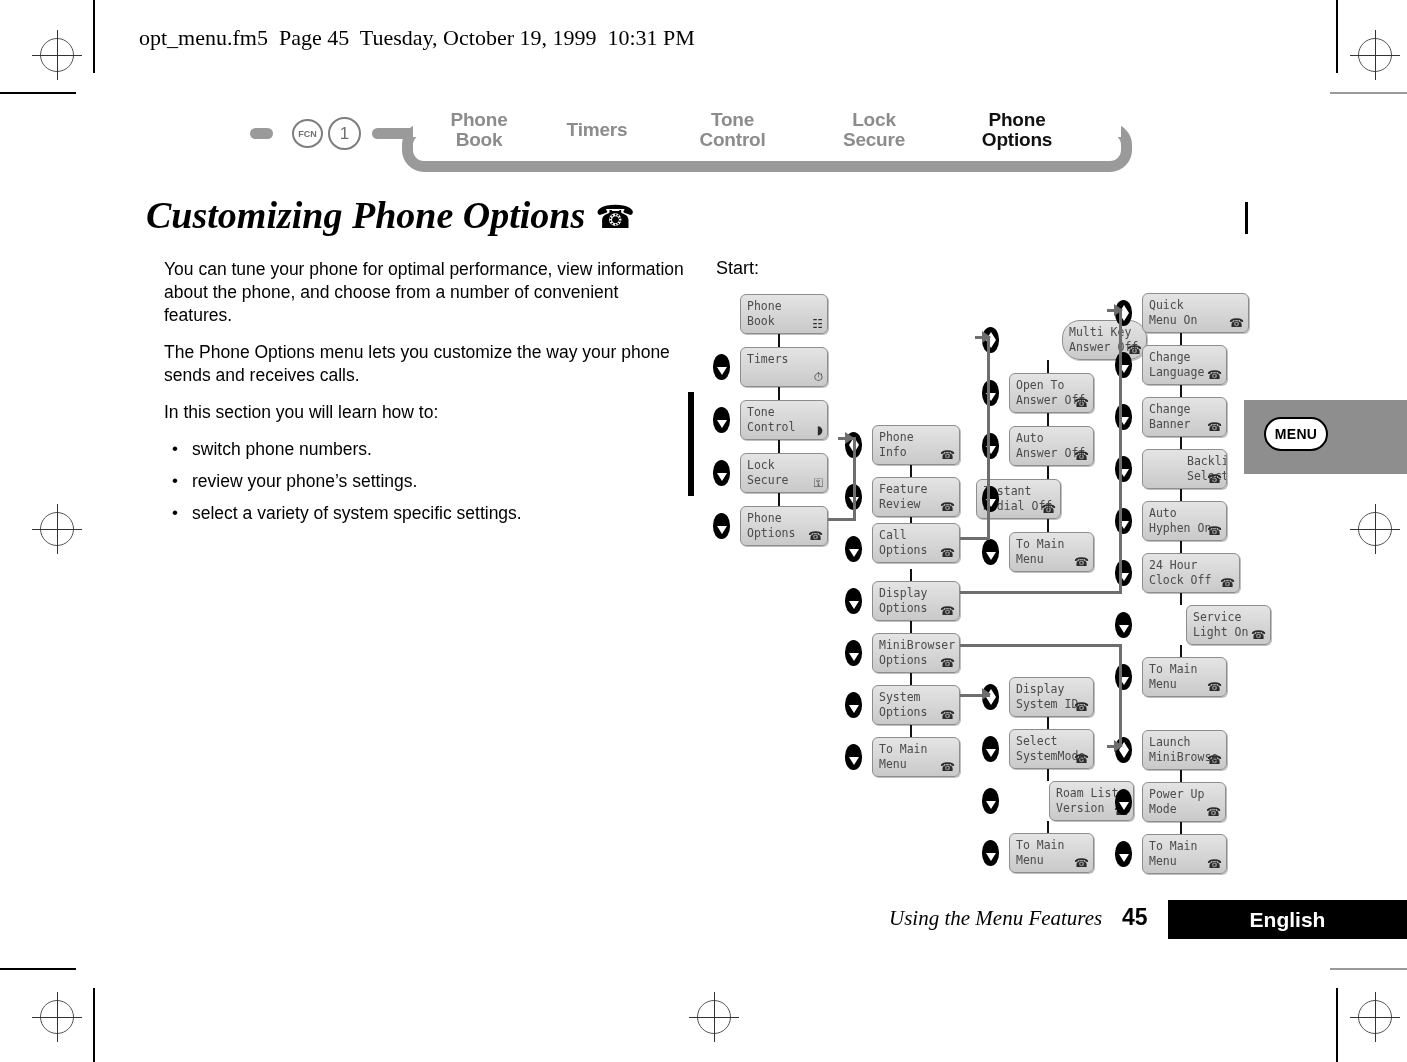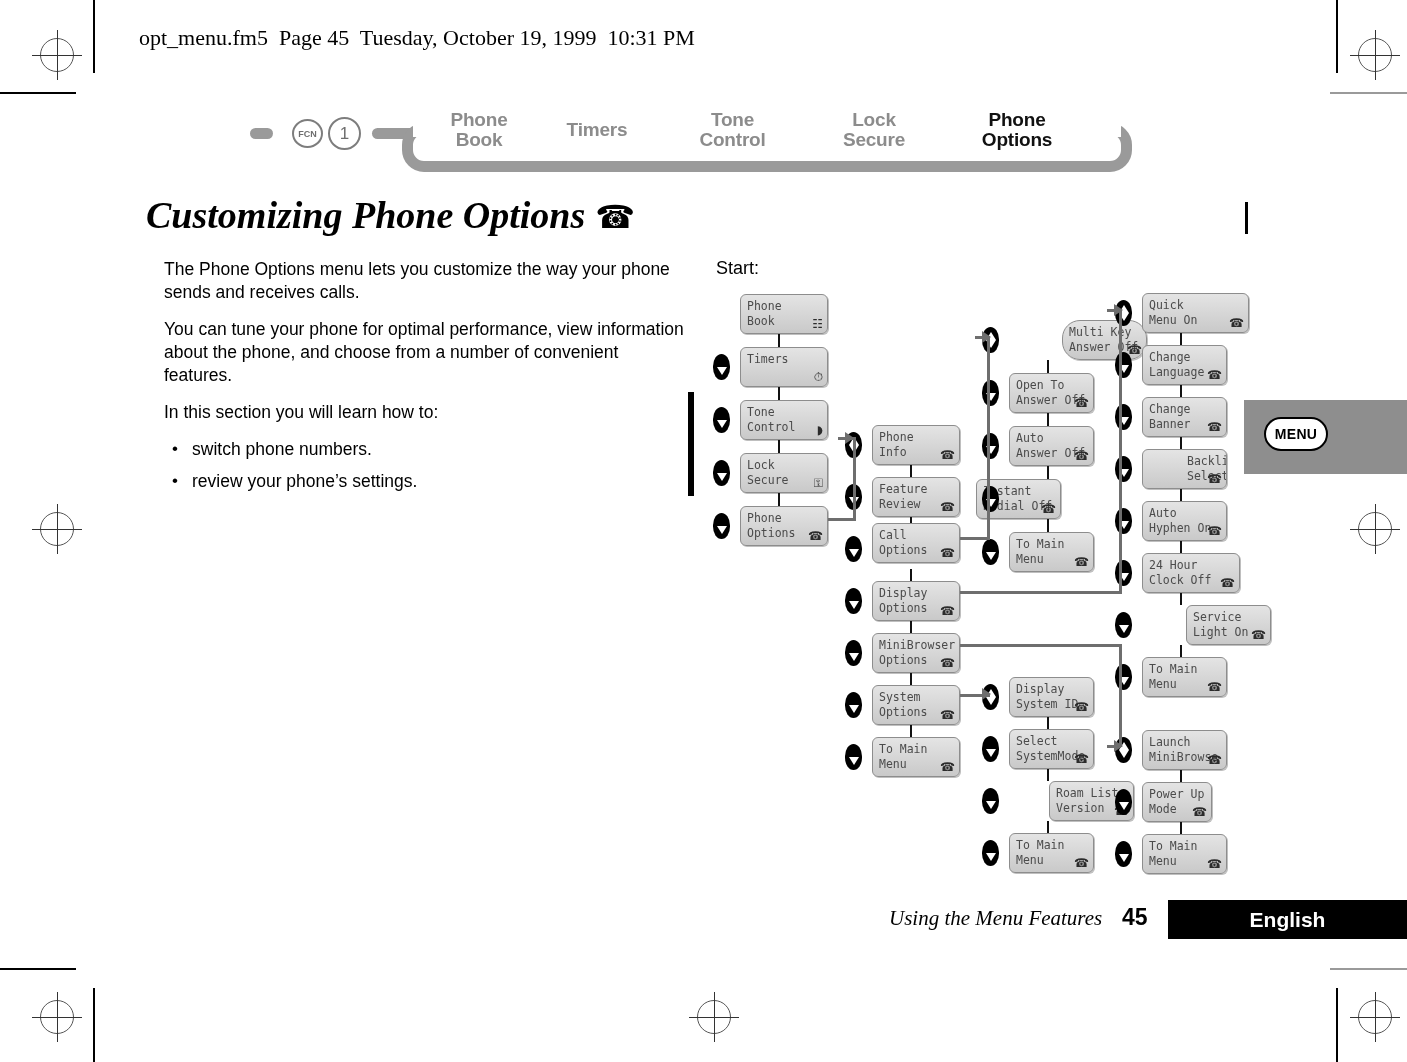--- a/index.html
+++ b/index.html
@@ -317,26 +317,27 @@
     <span>Phone</span><br>
     <span>Options</span>
   </div>
 </div>
 
 <div class="title">
   <span>Customizing Phone Options</span><span class="phone-glyph">☎</span>
 </div>
 
 <div class="body-col">
+  <p>You can tune your phone for optimal performance, view information about the phone, and choose from a number of convenient features.</p>
   <p>The Phone Options menu lets you customize the way your phone sends and receives calls.</p>
-  <p>You can tune your phone for optimal performance, view information about the phone, and choose from a number of convenient features.</p>
   <p>In this section you will learn how to:</p>
   <ul>
     <li>switch phone numbers.</li>
     <li>review your phone’s settings.</li>
+    <li>select a variety of system specific settings.</li>
   </ul>
 </div>
 <div class="changebar"></div>
 
 <div class="start-label">Start:</div>
 <div id="chart">
     <div class="mbox" style="left: 740px; top: 294px;"><span>Phone</span><br><span class="l2">Book</span><span class="glyph">☷</span></div>
     <div class="vline" style="left: 778px; top: 334px; height: 13px;"></div>
     <div class="mbox" style="left: 740px; top: 347px;"><span>Timers</span><br><span class="l2"></span><span class="glyph">⏱</span></div>
     <div class="navkey" style="left: 713px; top: 354px;">
@@ -476,21 +477,21 @@
     <div class="mbox" style="left: 1142px; top: 657px; width: 85px;"><span>To Main</span><br><span class="l2">Menu</span><span class="glyph">☎</span></div>
     <div class="navkey" style="left: 1115px; top: 664px;">
       <div class="tri-dn"></div>
     </div>
     <div class="mbox" style="left: 1142px; top: 730px; width: 85px;"><span>Launch</span><br><span class="l2">MiniBrowse</span><span class="glyph">☎</span></div>
     <div class="navkey" style="left: 1115px; top: 737px;">
       <div class="tri-up"></div>
       <div class="tri-dn"></div>
     </div>
     <div class="vline" style="left: 1180px; top: 770px; height: 12px;"></div>
-    <div class="mbox" style="left: 1142px; top: 782px; width: 70px;"><span>Power Up</span><br><span class="l2">Mode</span><span class="glyph">☎</span></div>
+    <div class="mbox" style="left: 1142px; top: 782px; width: 84px;"><span>Power Up</span><br><span class="l2">Mode</span><span class="glyph">☎</span></div>
     <div class="navkey" style="left: 1115px; top: 789px;">
       <div class="tri-dn"></div>
     </div>
     <div class="vline" style="left: 1180px; top: 822px; height: 12px;"></div>
     <div class="mbox" style="left: 1142px; top: 834px; width: 85px;"><span>To Main</span><br><span class="l2">Menu</span><span class="glyph">☎</span></div>
     <div class="navkey" style="left: 1115px; top: 841px;">
       <div class="tri-dn"></div>
     </div>
     <div class="hline" style="left: 828px; top: 518px; width: 28px;"></div>
     <div class="vline2" style="left: 853px; top: 437px; height: 84px;"></div>

